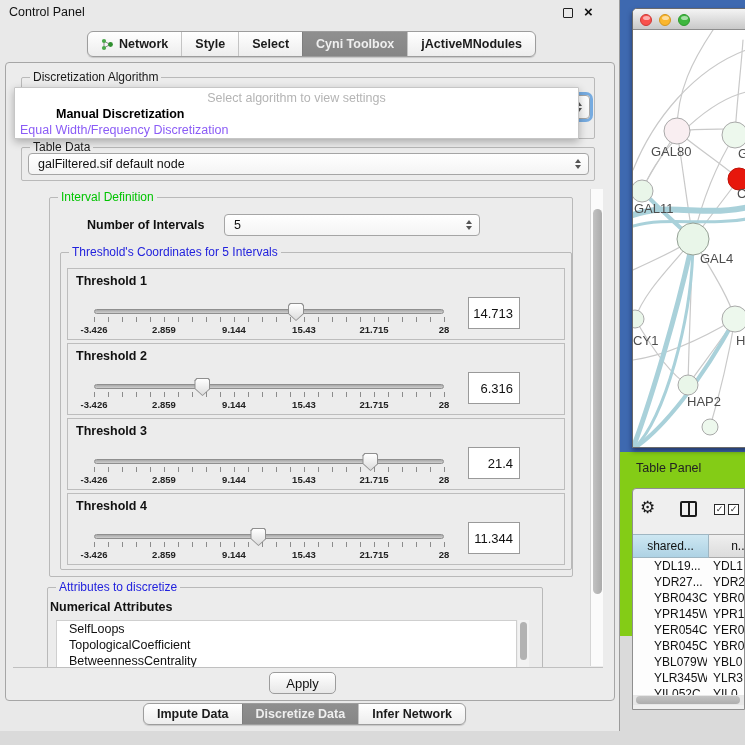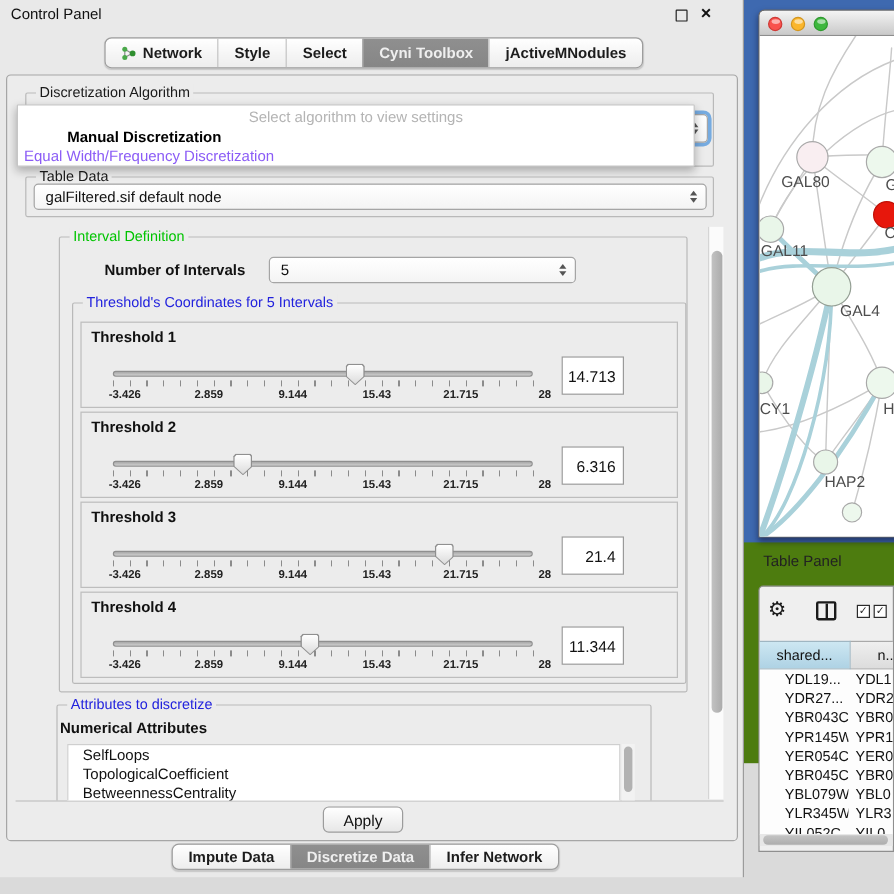--- a/index.html
+++ b/index.html
@@ -73,39 +73,39 @@
   .slider .track { position:absolute; left:0; top:7px; width:100%; height:5px;
     background:linear-gradient(#a8a8a8,#cfcfcf); border:1px solid #8f8f8f; border-radius:3px; }
   .slider .thumb { position:absolute; top:1px; width:16px; height:18px;
     clip-path:polygon(50% 100%,0 60%,0 12%,12% 0,88% 0,100% 12%,100% 60%);
     background:#8f8f8f; cursor:grab; }
   .slider .thumb::after { content:""; position:absolute; inset:1px;
     clip-path:polygon(50% 100%,0 60%,0 12%,12% 0,88% 0,100% 12%,100% 60%);
     background:linear-gradient(#ffffff,#dcdcdc); }
   .ticks { position:absolute; left:26px; top:48px; width:351px; height:5px;
     background:repeating-linear-gradient(to right,#8b8b8b 0 1px,transparent 1px 14px); }
-  .scale { position:absolute; left:36px; top:55px; width:350px; height:12px; }
+  .scale { position:absolute; left:26px; top:55px; width:350px; height:12px; }
   .scale span { position:absolute; transform:translateX(-50%); font-size:9.5px; font-weight:700; color:#222; white-space:nowrap; }
   .valbox { position:absolute; left:400px; top:28px; width:52px; height:32px;
     background:#fff; border:1px solid #9a9a9a; font-size:13px; color:#111;
     display:flex; align-items:center; justify-content:flex-end; padding-right:6px; }
 
   
   #attr-list { position:absolute; left:8px; top:32px; width:461px; height:86px;
     background:#fff; border:1px solid #cfcfcf; overflow:hidden; }
   .attr-item { font-size:12.5px; color:#111; line-height:16px; padding-left:12px; cursor:pointer; white-space:nowrap; }
   #attr-scrollbar { position:absolute; left:470px; top:32px; width:11px; height:86px; background:#f2f2f2; cursor:pointer; }
   #attr-scrollbar .thumb { position:absolute; left:2px; top:2px; width:7px; height:38px; background:#b2b2b2; border-radius:4px; }
 
   #apply-btn { position:absolute; left:263px; top:609px; width:67px; height:22px;
     background:linear-gradient(#ffffff,#e7e7e7); border:1px solid #9c9c9c; border-radius:5px;
     font-size:13px; color:#111; display:flex; align-items:center; justify-content:center; cursor:pointer; }
 
   
-  #right-side { position:absolute; left:620px; top:0; width:125px; height:636px; background:#4d7c0f; }
+  #right-side { position:absolute; left:620px; top:0; width:125px; height:636px; background:#84cc16; }
   #desktop-blue { position:absolute; left:0; top:0; width:125px; height:452px; background:#3e69b0; }
   #net-window { position:absolute; left:12px; top:8px; width:120px; height:440px;
     border:1px solid #6b6b6b; border-radius:5px 5px 0 0; background:#fff;
     box-shadow:0 3px 5px rgba(10,10,40,.5); overflow:hidden; }
   #net-titlebar { position:absolute; left:0; top:0; width:100%; height:21px;
     background:linear-gradient(#f4f4f4,#c9c9c9); border-bottom:1px solid #8d8d8d; }
   .light { position:absolute; top:5px; width:12px; height:12px; border-radius:50%; cursor:pointer; }
   .light::after { content:""; position:absolute; left:2px; top:1px; width:7px; height:4px;
     border-radius:50%; background:rgba(255,255,255,.55); }
   #light-close { left:7px;  background:#f9514d; border:1px solid #ce3a36; }

